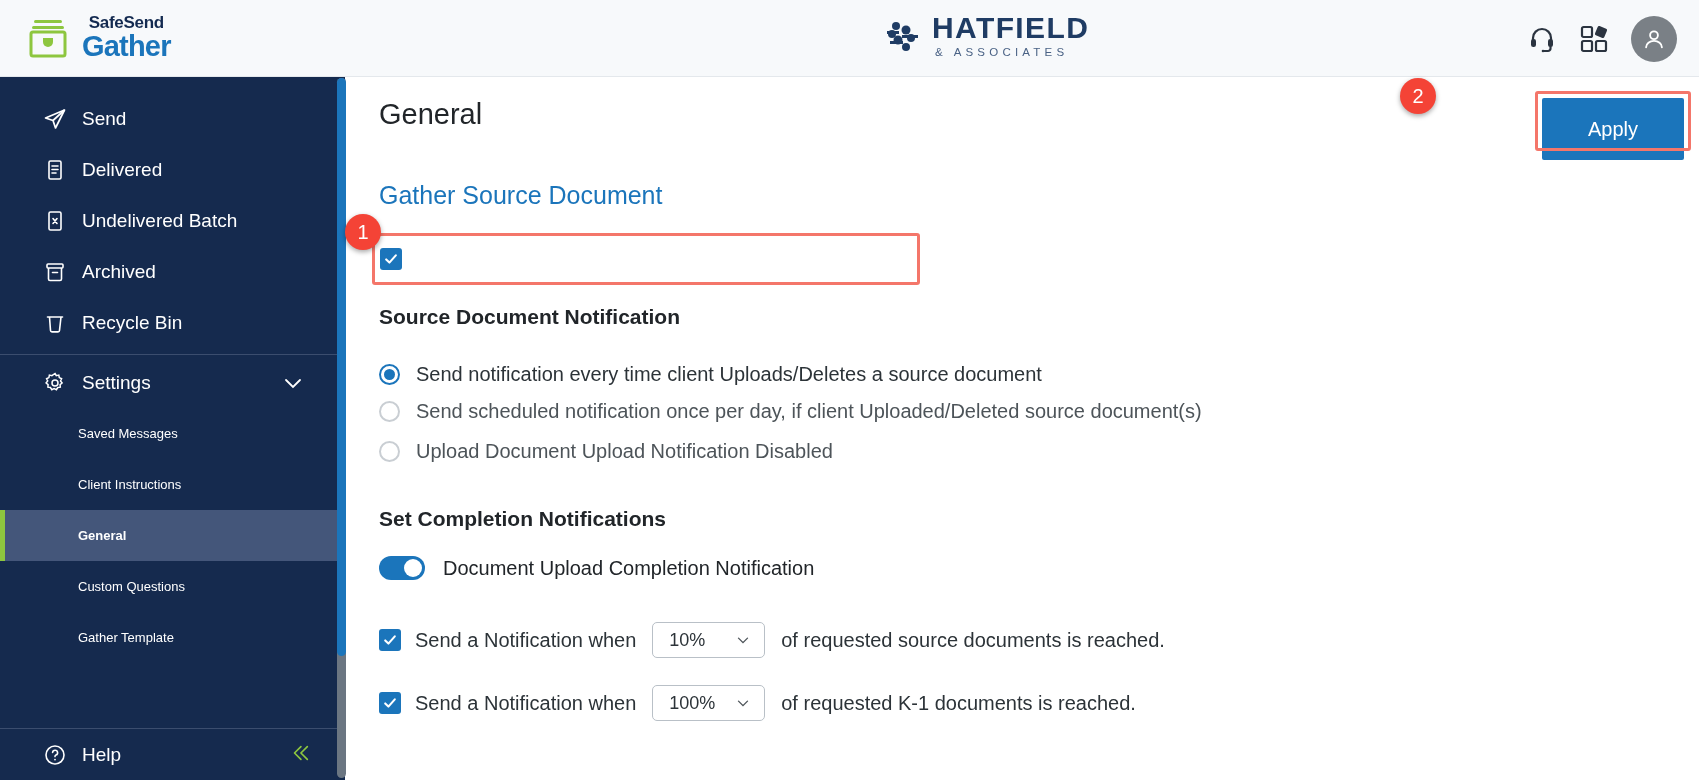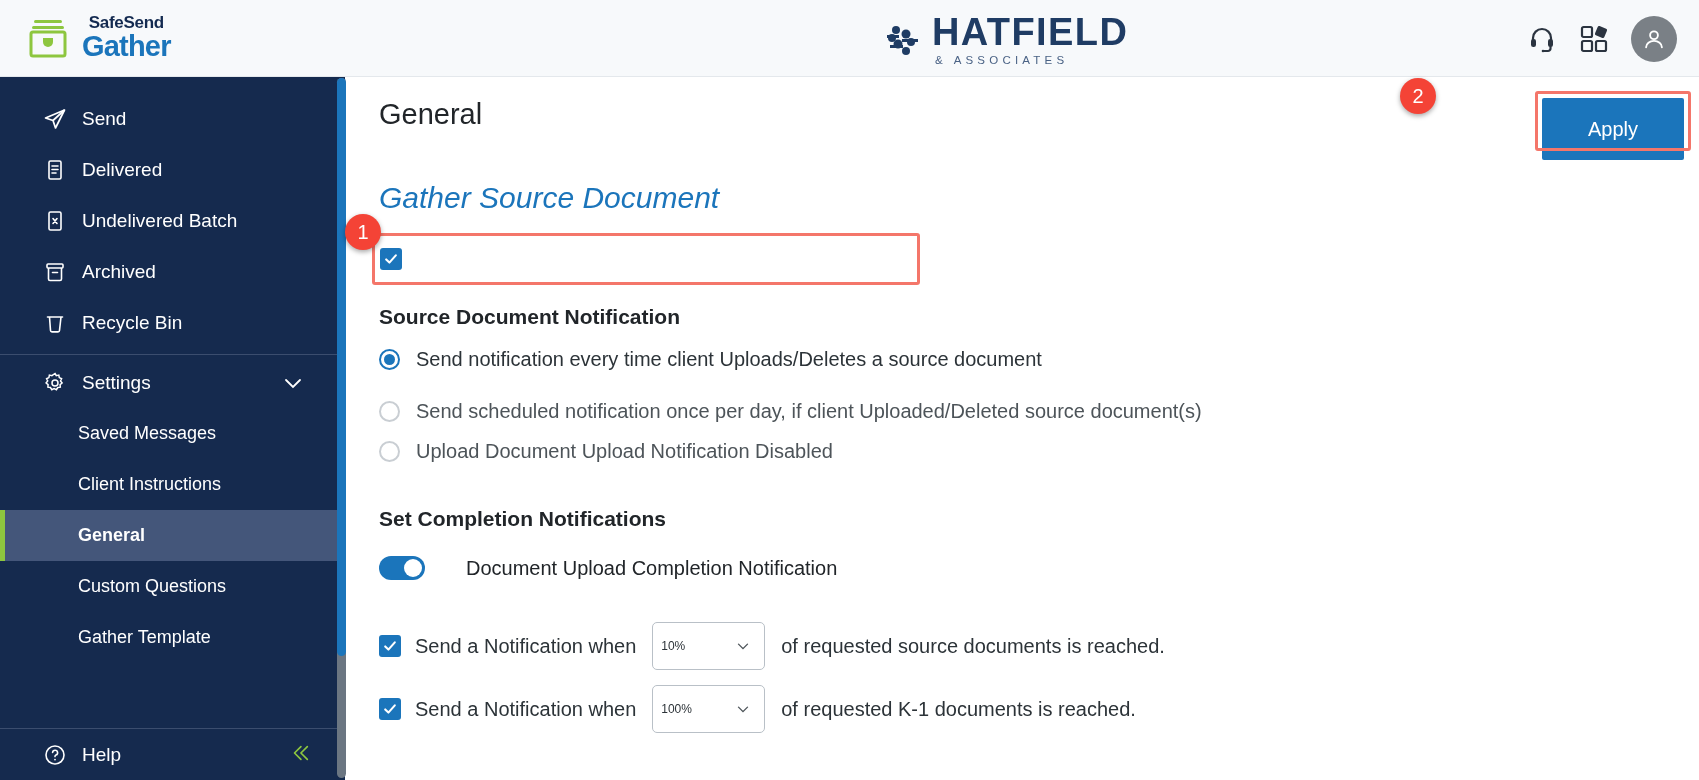--- a/index.html
+++ b/index.html
@@ -42,21 +42,21 @@
   }
 
   .firm-logo {
     position: absolute;
     left: 884px; top: 13px;
     display: flex; align-items: center; gap: 10px;
   }
   .firm-mark { width: 38px; height: 38px; flex: none; }
   .firm-words { display: flex; flex-direction: column; }
   .firm-name {
-    font-size: 38px; font-weight: bold; color: #1f3c64;
+    font-size: 30px; font-weight: bold; color: #1f3c64;
     letter-spacing: 1.4px; line-height: 1.0;
   }
   .firm-sub {
     font-size: 11.5px; color: #4a6285; letter-spacing: 4.2px;
     margin-top: 3px; margin-left: 3px;
   }
 
   .header-actions {
     position: absolute;
     right: 22px; top: 0; height: 77px;
@@ -93,21 +93,21 @@
     cursor: pointer;
     white-space: nowrap;
   }
   .nav-item .ico {
     width: 26px; height: 26px; margin-right: 14px;
     display: flex; align-items: center; justify-content: center;
     flex: none;
   }
   .nav-item.sub {
     padding-left: 78px;
-    font-size: 18px;
+    font-size: 13px;
     height: 51px;
   }
   .nav-item.active {
     background: #44567a;
     font-weight: bold;
   }
   .nav-item.active::before {
     content: "";
     position: absolute; left: 0; top: 0;
     width: 5px; height: 100%;
@@ -184,23 +184,22 @@
     left: -7px; top: -7px;
     width: 156px; height: 60px;
     border: 3px solid #f4766a;
     border-radius: 3px;
     pointer-events: none;
   }
 
   .section-link {
     position: absolute;
     left: 33px; top: 104px;
-    font-size: 30px; color: #1b75bb;
-    cursor: pointer;
-    font-style: italic;
+    font-size: 25px; color: #1b75bb;
+    cursor: pointer;
   }
 
   .enable-row {
     position: absolute;
     left: 26px; top: 156px;
     width: 548px; height: 52px;
     display: flex; align-items: center;
     padding-left: 8px;
   }
   .hl-enable {
@@ -277,28 +276,28 @@
     background: #ffffff;
   }
 
   .notif-row {
     position: absolute;
     left: 33px;
     display: flex; align-items: center;
   }
   .notif-text { font-size: 20px; color: #2c3338; }
   .select-box {
-    width: 113px; height: 48px;
+    width: 113px; height: 36px;
     border: 1px solid #b9c0c7;
     border-radius: 5px;
     background: #ffffff;
     display: flex; align-items: center; justify-content: space-between;
-    padding: 0 12px 0 8px;
+    padding: 0 12px 0 16px;
     margin: 0 16px;
-    font-size: 12px; color: #2c3338;
+    font-size: 18px; color: #2c3338;
     cursor: pointer;
   }
   .chev { color: #4d5459; display: flex; }
 
   
   .badge {
     position: absolute;
     width: 36px; height: 36px;
     border-radius: 50%;
     background: #f44336;
@@ -508,36 +507,36 @@
       <span class="cb">
         <svg viewBox="0 0 20 20" width="16" height="16" fill="none" stroke="#ffffff" stroke-width="2.6" stroke-linecap="round" stroke-linejoin="round">
           <path d="M4 10.5 l4 4 l8 -9"></path>
         </svg>
       </span>
     </div>
     <div class="hl-enable"></div>
 
     <div class="sub-head" style="top:228px;">Source Document Notification</div>
 
-    <div class="radio-row" style="top:271px;">
+    <div class="radio-row" style="top:286px;">
       <span class="radio on"></span>
       <span class="radio-label">Send notification every time client Uploads/Deletes a source document</span>
     </div>
     <div class="radio-row" style="top:323px;">
       <span class="radio"></span>
       <span class="radio-label muted">Send scheduled notification once per day, if client Uploaded/Deleted source document(s)</span>
     </div>
     <div class="radio-row" style="top:363px;">
       <span class="radio"></span>
       <span class="radio-label muted">Upload Document Upload Notification Disabled</span>
     </div>
 
     <div class="sub-head" style="top:430px;">Set Completion Notifications</div>
 
-    <div class="toggle-row" style="top:479px;gap:23px;">
+    <div class="toggle-row" style="top:479px;">
       <span class="toggle"></span>
       <span class="row-label">Document Upload Completion Notification</span>
     </div>
 
     <div class="notif-row" style="top:545px;">
       <span class="cb">
         <svg viewBox="0 0 20 20" width="16" height="16" fill="none" stroke="#ffffff" stroke-width="2.6" stroke-linecap="round" stroke-linejoin="round">
           <path d="M4 10.5 l4 4 l8 -9"></path>
         </svg>
       </span>

